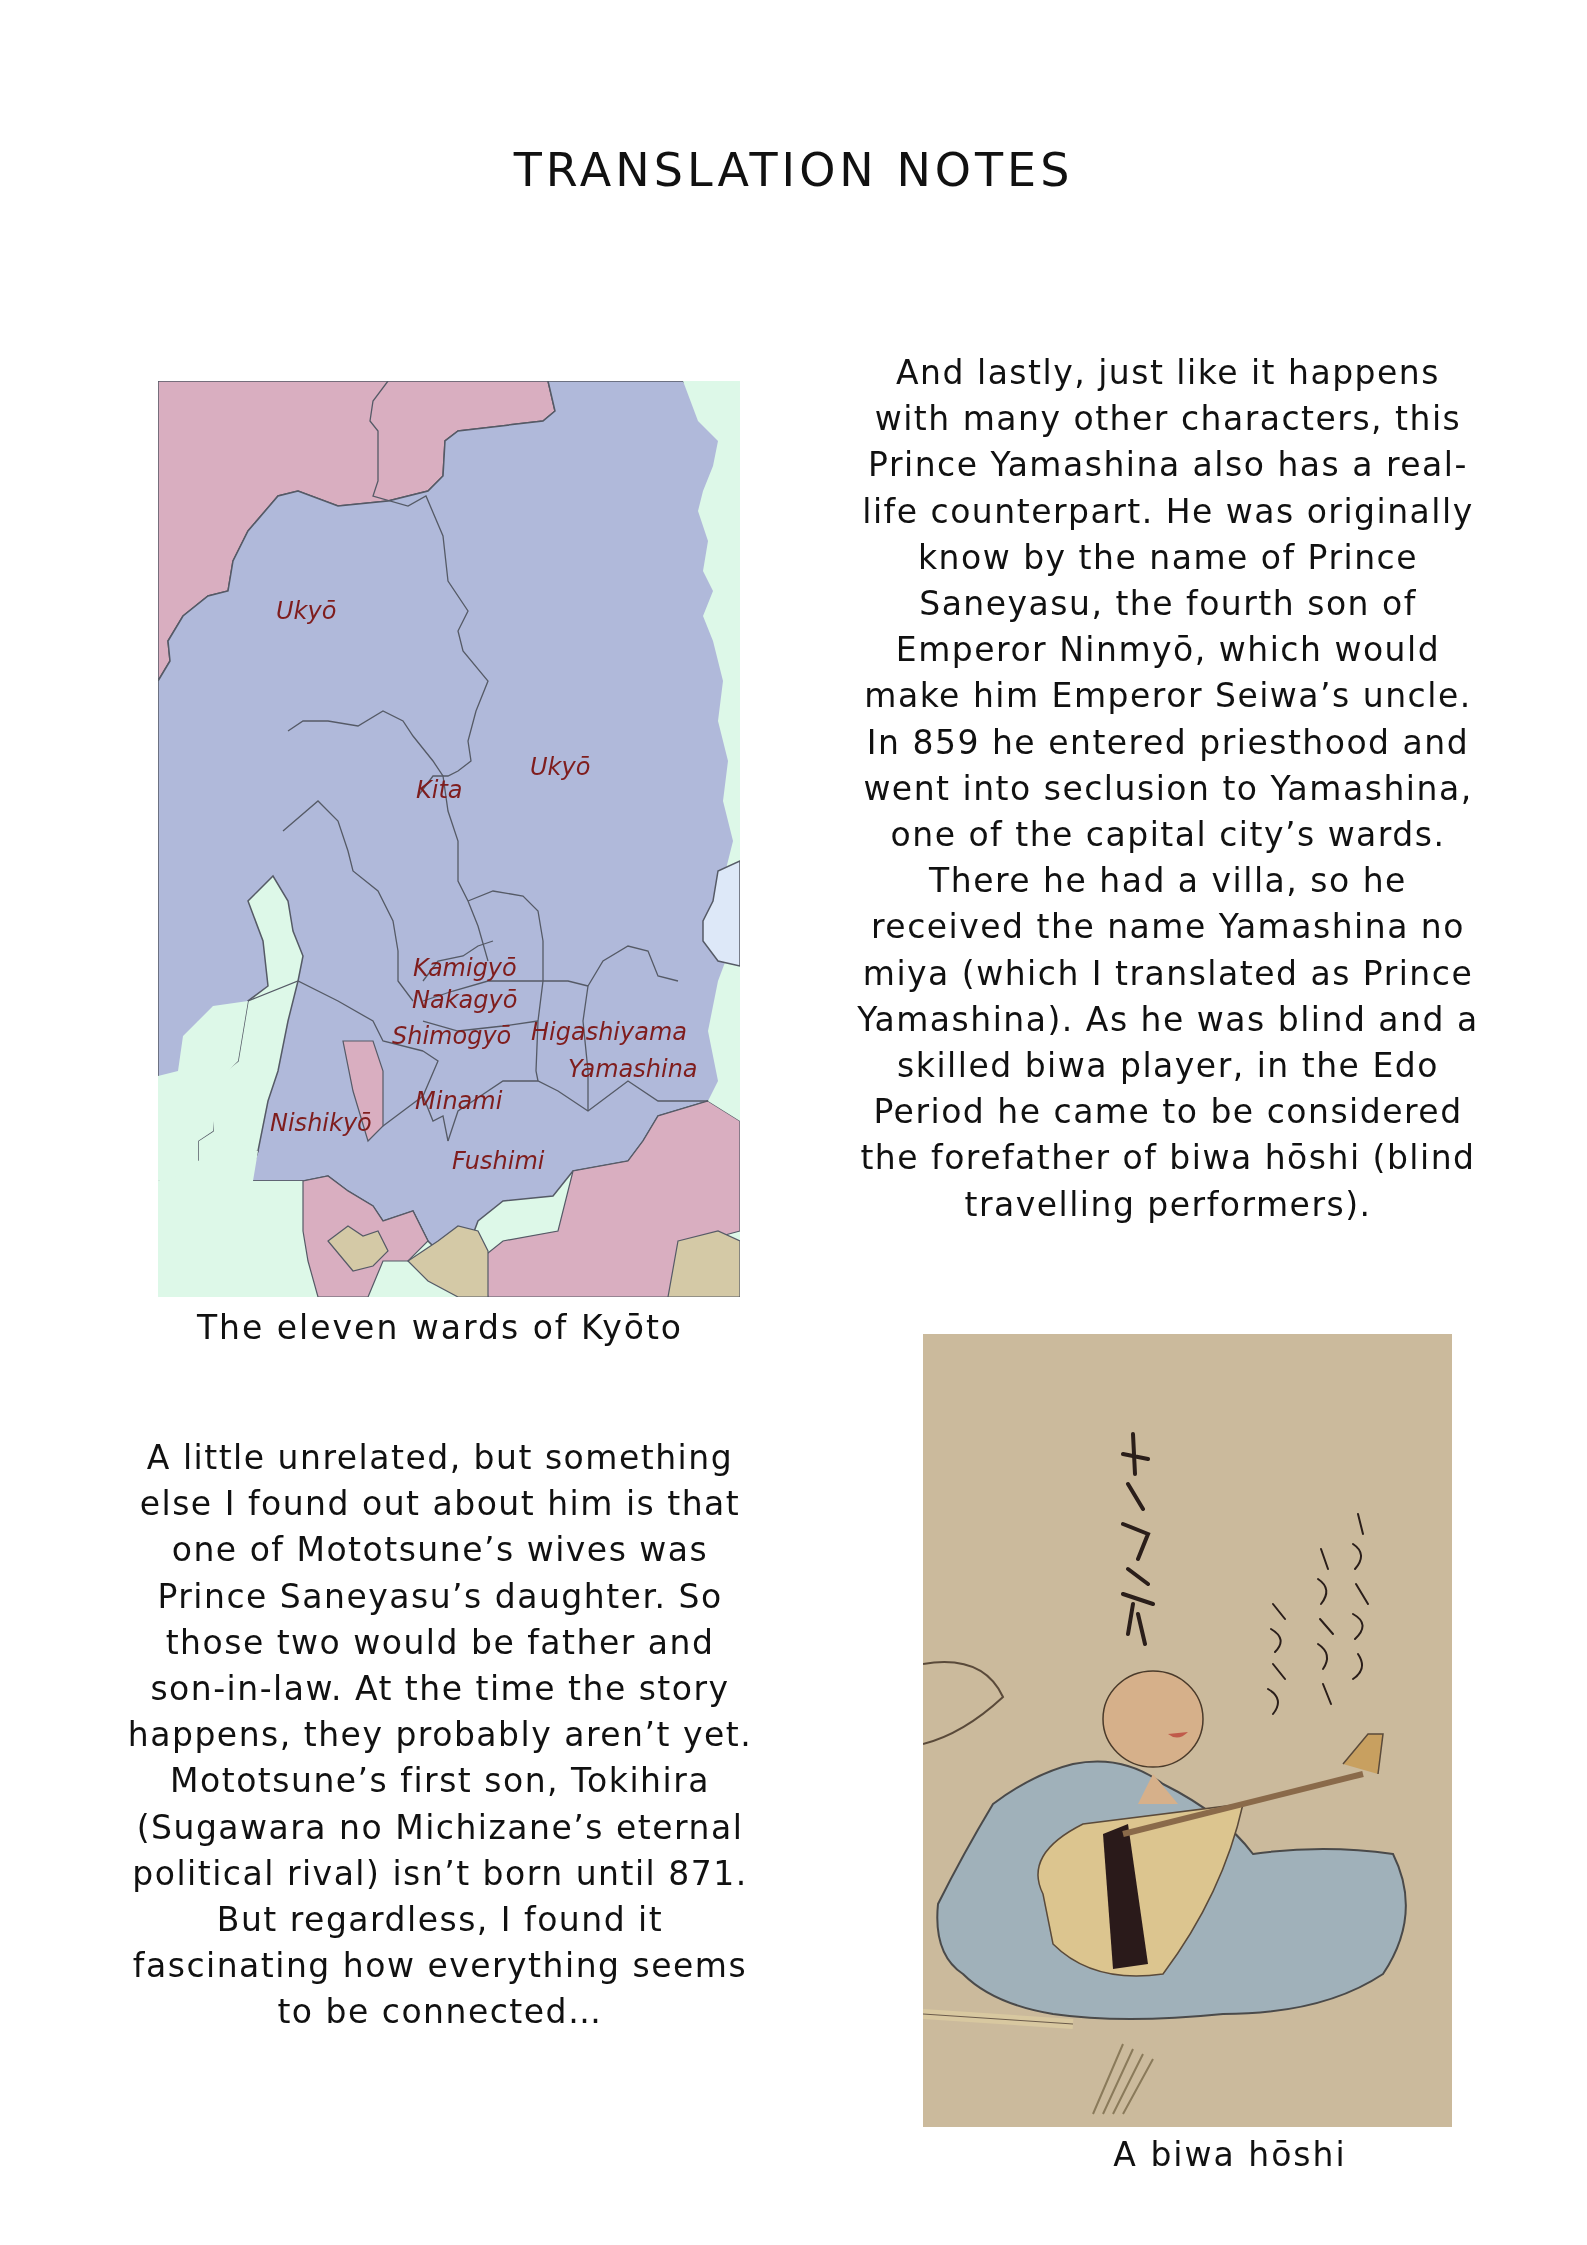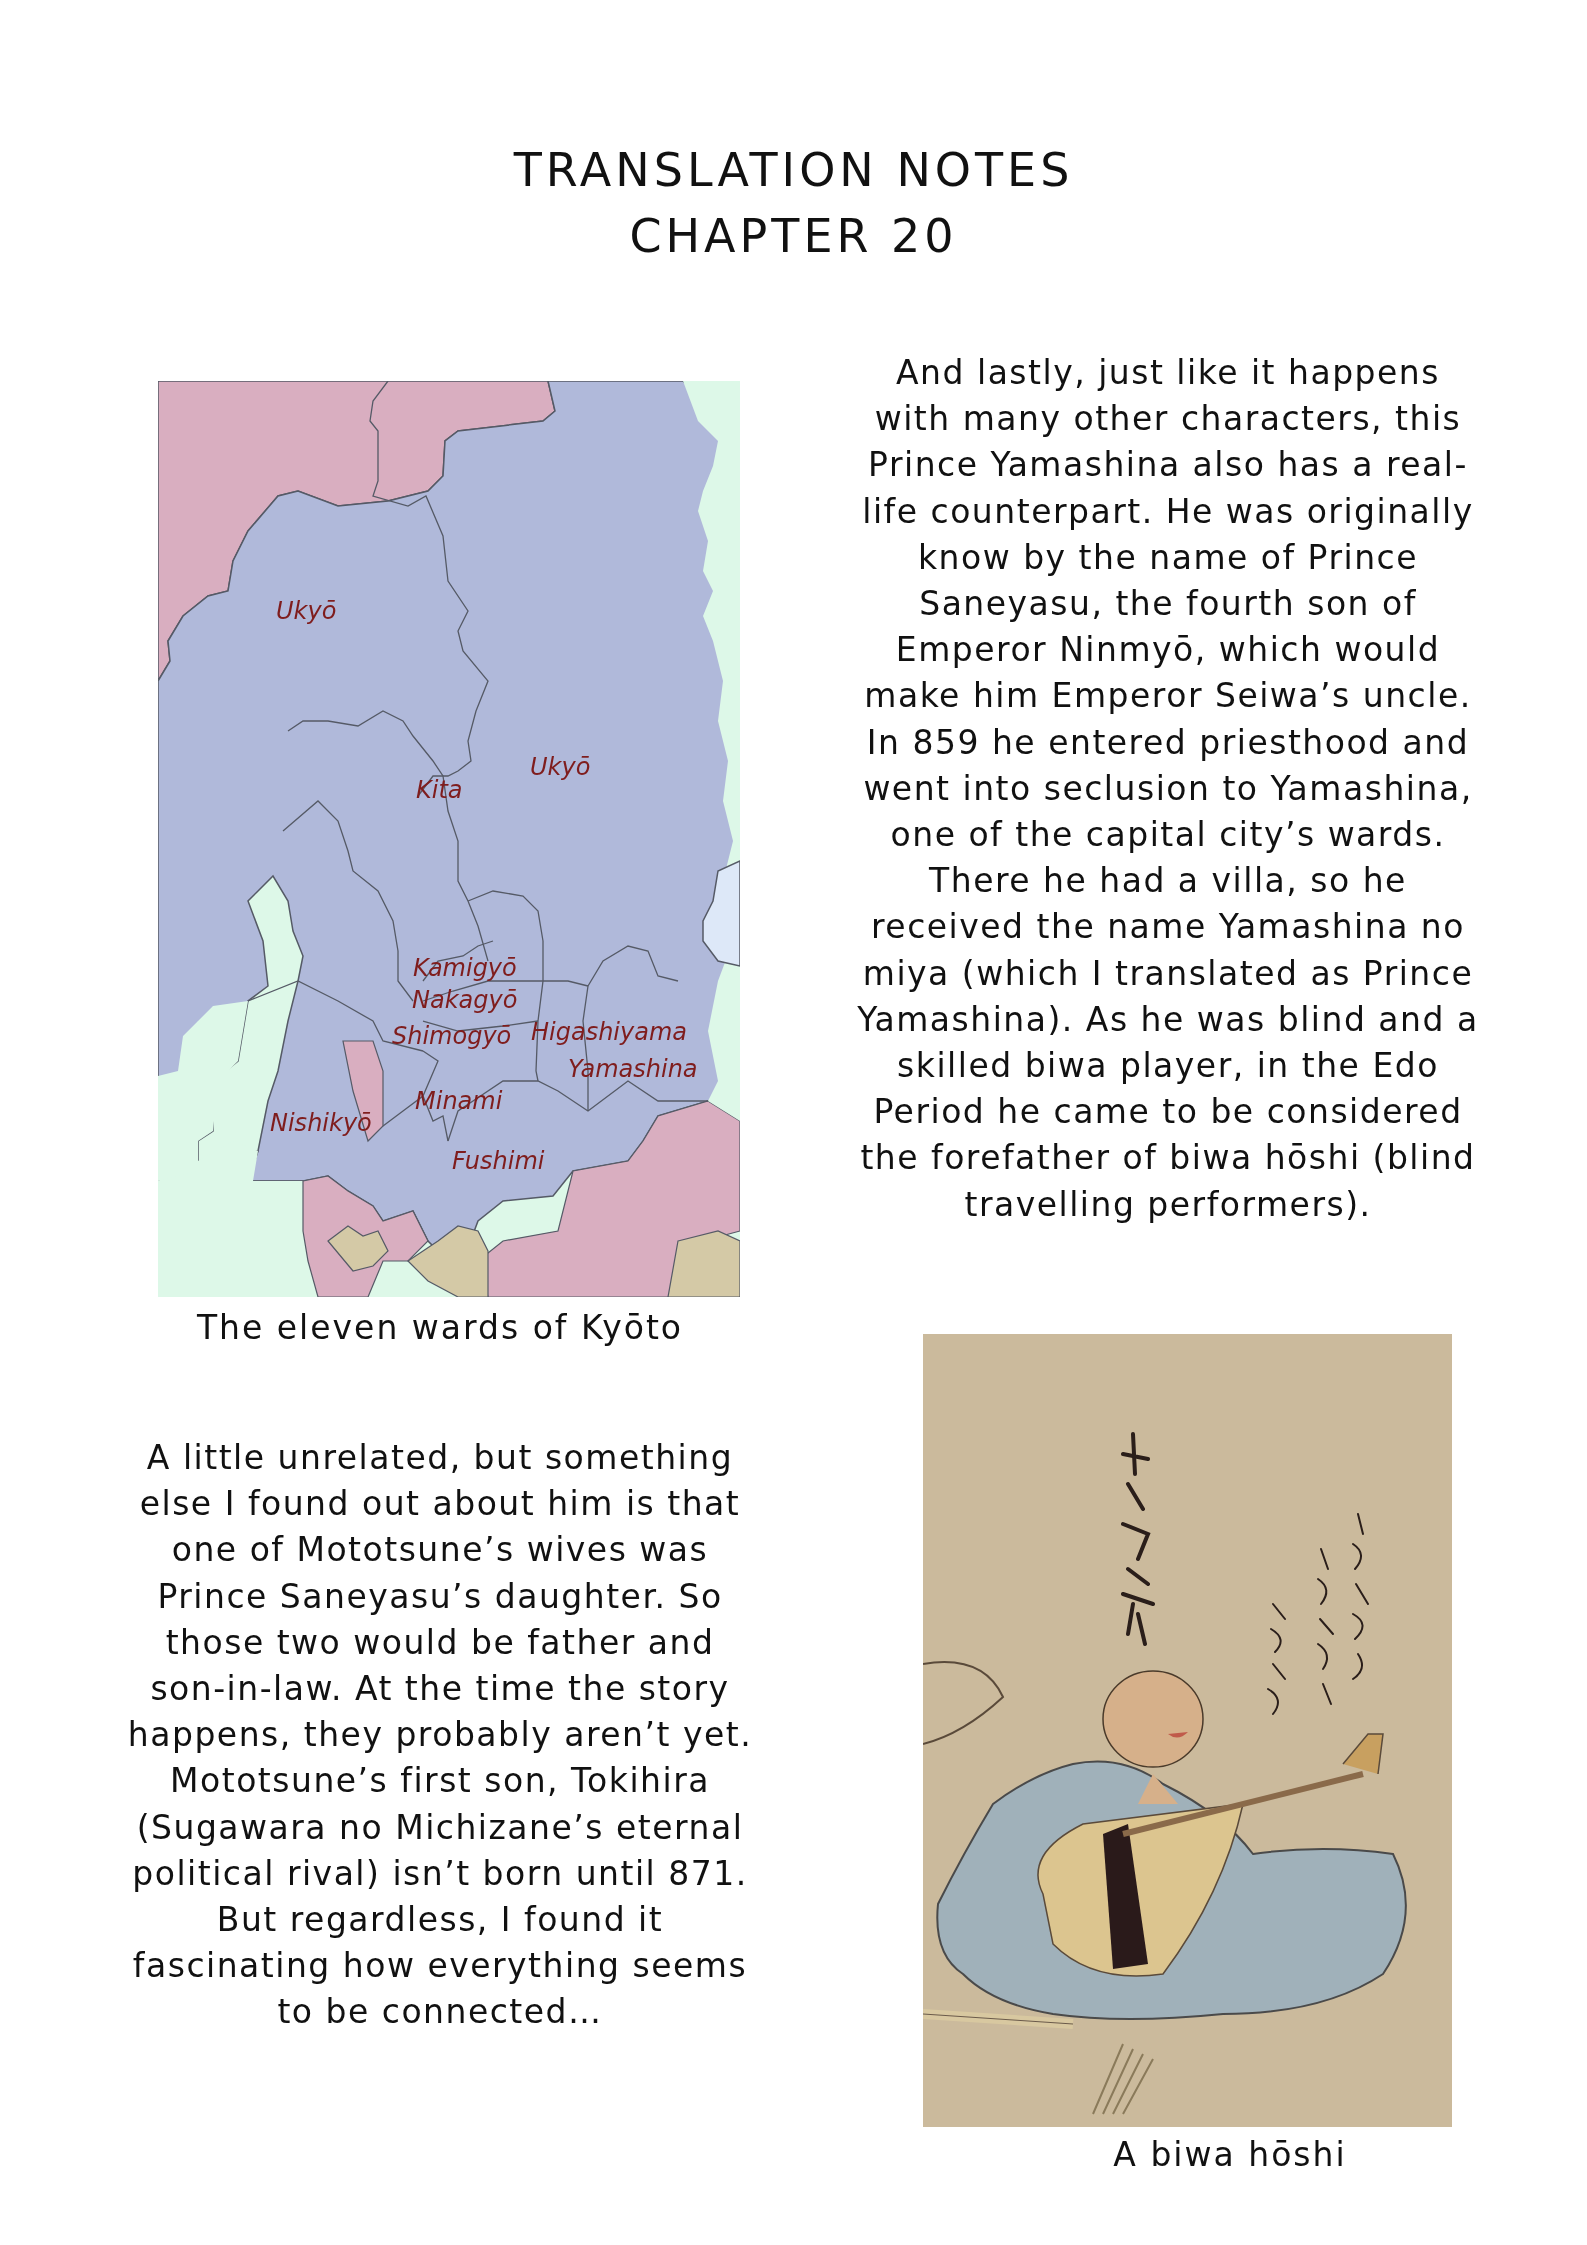--- a/index.html
+++ b/index.html
@@ -21,21 +21,20 @@
               font-family:"DejaVu Sans", sans-serif; white-space:nowrap; }
   .pic { position:absolute; left:923px; top:1334px; width:529px; height:793px;
          background:#c9b79a; overflow:hidden; }
   .pic svg { position:absolute; left:0; top:0; }
 </style>
 </head>
 <body>
 
 <div class="title">
   <div>TRANSLATION NOTES</div>
-  <div>CHAPTER 20</div>
 </div>
 
 <div class="map">
   <svg width="582" height="916" viewBox="0 0 582 916">
 
     <path d="M0 0 L390 0 L397 30 L385 40 L300 50 L287 60 L285 95 L270 110 L230 120 L180 125 L140 110 L120 115 L90 150 L75 180 L70 210 L50 215 L25 235 L10 260 L12 280 L0 300 Z" fill="#d9aec0" stroke="#555a66" stroke-width="1.5"></path>
     <path d="M0 300 L0 1000 L0 916 L0 800 L40 790 L40 760 L55 750 L55 700 L80 680 L90 620 L110 605 L105 560 L90 520 L115 495 L135 500 L140 470 L130 440 L140 400 L100 400 L80 390 L60 380 L35 385 L20 340 Z" fill="#d9aec0" stroke="none"></path>
 
     <path d="M390 0 L525 0 L540 15 L550 45 L565 60 L585 55 L595 35 L600 50 L590 70 L593 90 L585 120 L580 150 L565 165 L570 190 L560 210 L565 235 L575 240 L565 280 L570 320 L575 360 L580 390 L570 420 L575 450 L580 480 L575 510 L568 530 L580 545 L588 560 L585 600 L570 610 L575 640 L580 680 L600 700 L610 740 L550 720 L500 735 L485 760 L470 780 L415 790 L395 815 L345 820 L320 840 L305 880 L320 916 L305 916 L290 880 L270 860 L255 830 L225 840 L215 825 L190 810 L170 795 L145 800 L90 800 L100 770 L110 720 L120 690 L130 640 L140 600 L145 575 L135 550 L130 520 L115 495 L90 520 L105 560 L110 605 L90 620 L80 680 L55 700 L55 750 L40 760 L40 790 L0 800 L0 300 L12 280 L10 260 L25 235 L50 215 L70 210 L75 180 L90 150 L120 115 L140 110 L180 125 L230 120 L270 110 L285 95 L287 60 L300 50 L385 40 L397 30 Z" fill="#b0b9da" stroke="#555a66" stroke-width="1.5"></path>
 

